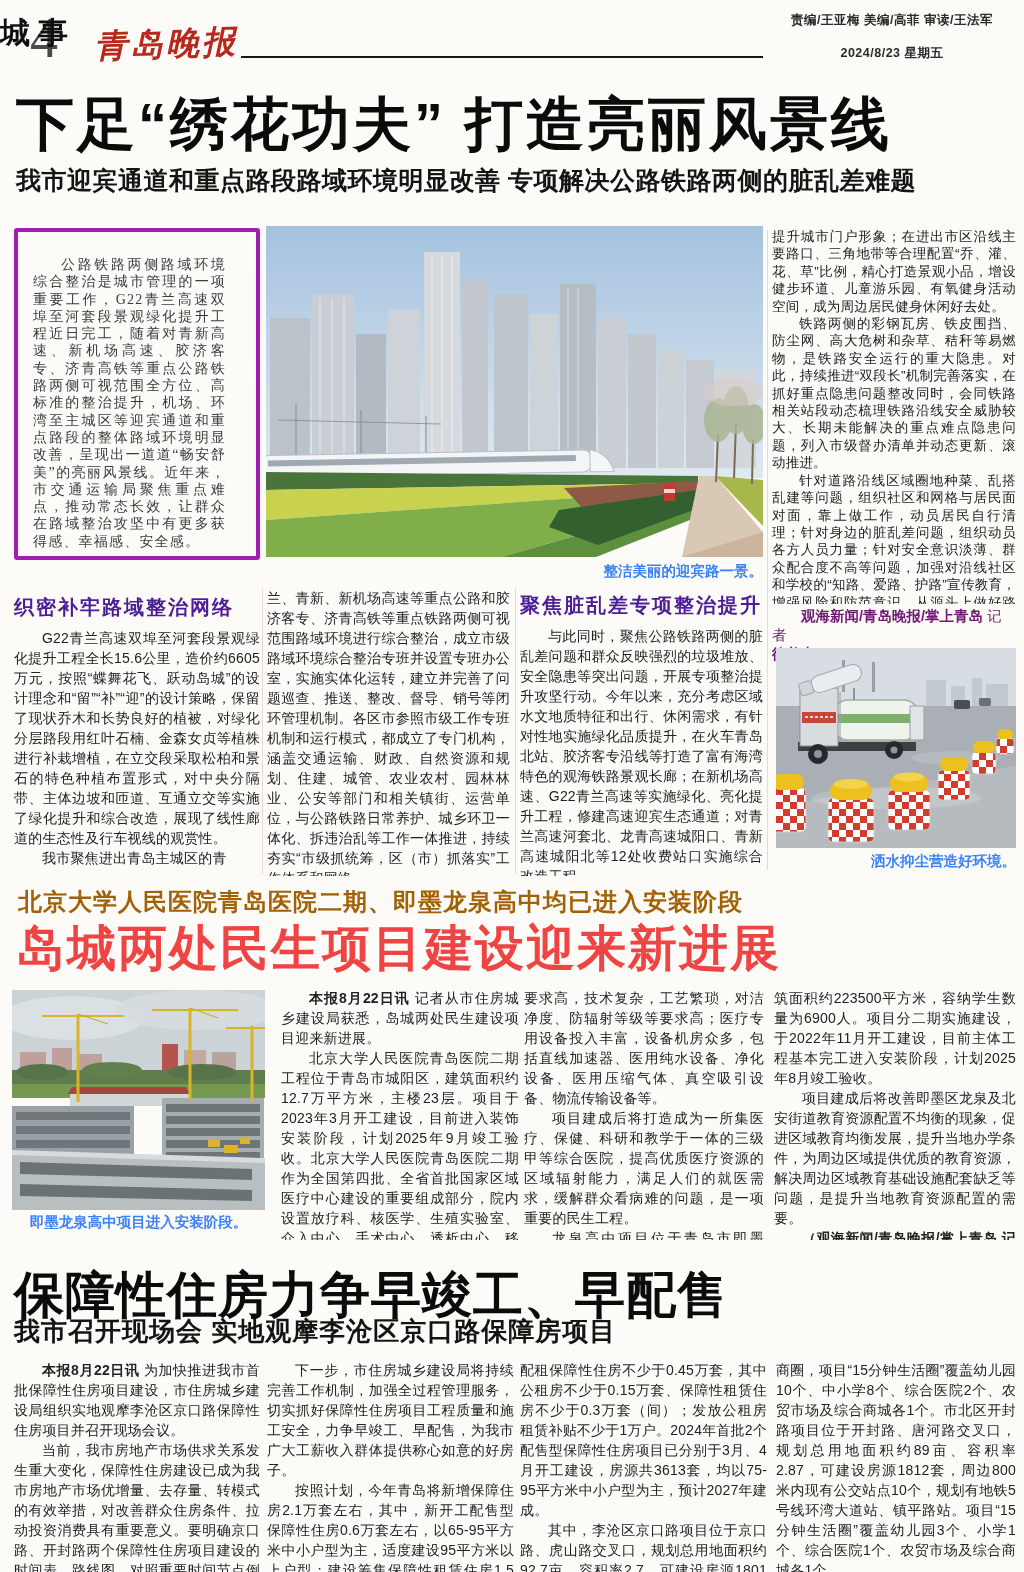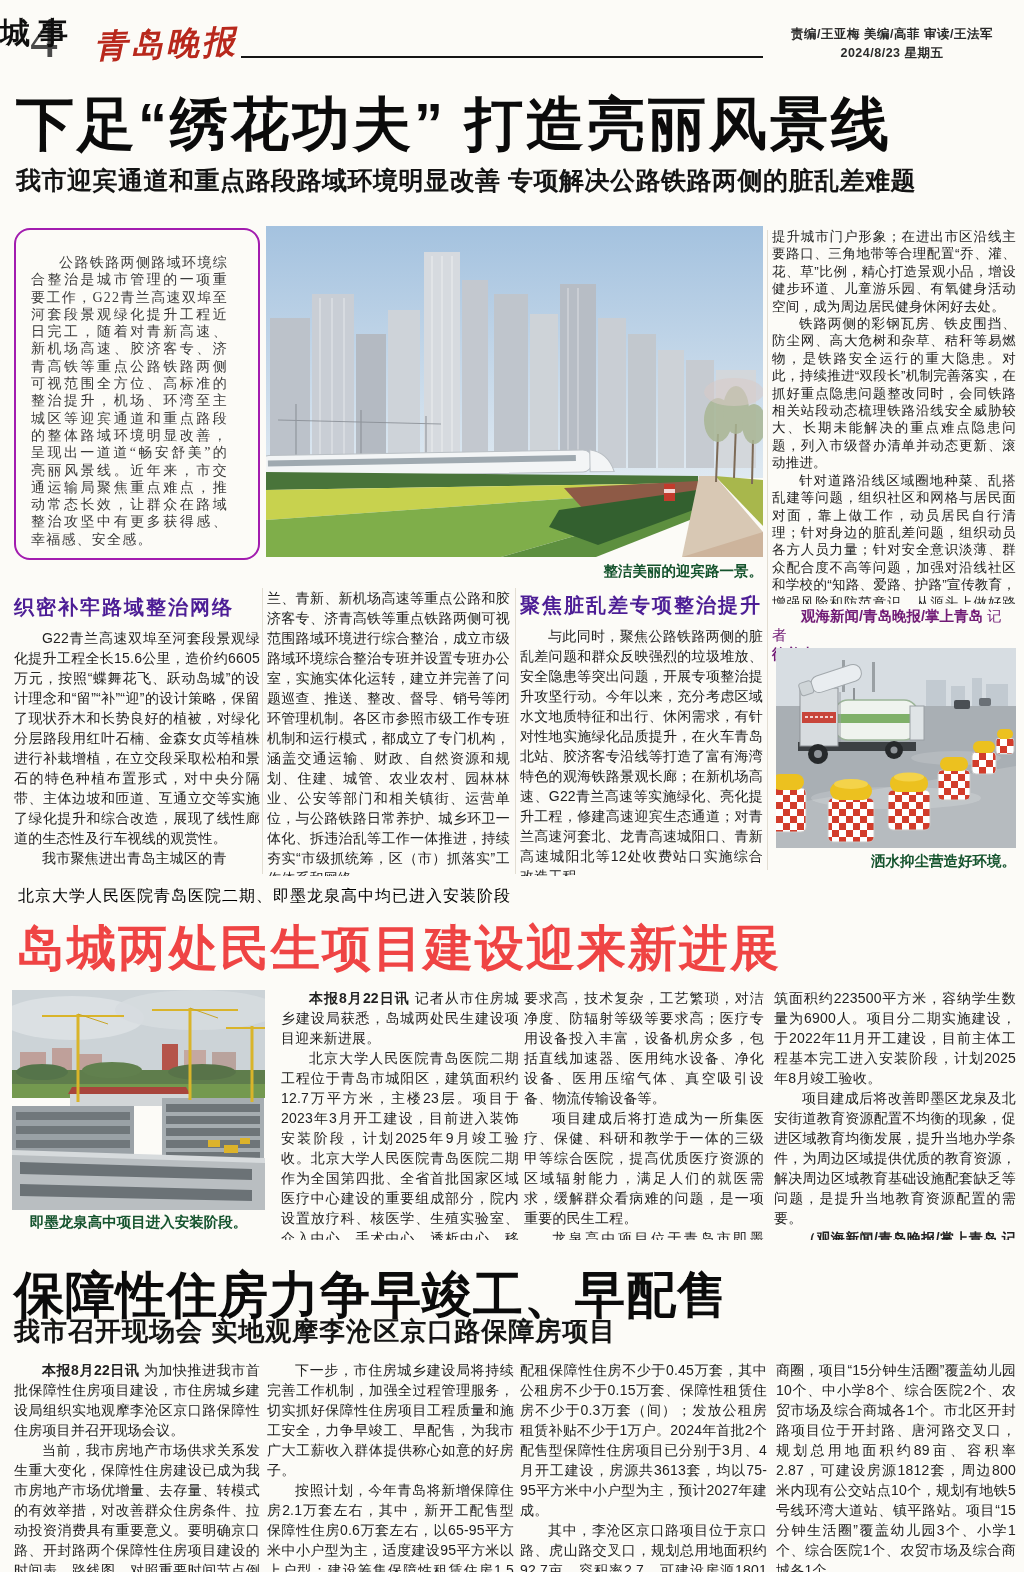--- a/index.html
+++ b/index.html
@@ -21,46 +21,46 @@
   .page-num { font-family:"Liberation Serif","DejaVu Serif",serif; font-size:56px; font-weight:500; color:#4a4a4a; }
   .masthead { font-family:"DejaVu Serif","Liberation Serif",serif; font-style:italic; font-weight:700;
               font-size:33px; color:#b8281c; letter-spacing:3px; transform:rotate(-2deg); }
   .section-title { font-size:30px; font-weight:800; letter-spacing:8px; color:#0f0f0f; text-align:left; }
   .hdr-small { font-size:12.5px; font-weight:600; color:#2a2a2a; text-align:center; letter-spacing:.5px; }
   .hdr-line { height:2px; background:#151515; }
 
   .h1-main { font-size:58px; font-weight:900; letter-spacing:3px; color:#0b0b0b; white-space:nowrap; }
   .h1-sub  { font-size:25px; font-weight:600; letter-spacing:.5px; color:#141414; white-space:nowrap; }
   .sec-h   { font-size:20px; font-weight:800; letter-spacing:2px; color:#4c1d95; }
-  .cap     { font-size:14.5px; font-weight:700; color:#14532d; }
+  .cap     { font-size:14.5px; font-weight:700; color:#3b82f6; }
   .intro-box {
-    border:2px solid #a21caf; border-radius:16px; padding:24px 30px 18px 15px;
+    border:4px solid #a21caf; border-radius:3px; padding:24px 30px 18px 15px;
     font-family:"Liberation Serif","DejaVu Serif",serif;
     font-size:14px; line-height:17.3px; letter-spacing:1.2px; color:#3b3b3b; text-align:justify;
   }
   .byline { font-size:14.5px; line-height:19px; color:#701a75; }
 
-  .h2-kicker { font-size:16px; font-weight:400; letter-spacing:1px; color:#000000; white-space:nowrap; }
+  .h2-kicker { font-size:24px; font-weight:700; letter-spacing:1px; color:#a16207; white-space:nowrap; }
   .h2-main   { font-size:49px; font-weight:900; letter-spacing:2px; color:#ef4444; white-space:nowrap; }
   .h3-main   { font-size:50px; font-weight:900; letter-spacing:1px; color:#0b0b0b; white-space:nowrap;margin-top:12px; }
   .h3-sub    { font-size:26px; font-weight:600; letter-spacing:1px; color:#141414; white-space:nowrap; }
 
   .vr { width:1px; background:#e2ddd2; }
   svg { display:block; }
 </style>
 </head>
 <body>
 
 <div class="page">
 
   <div class="abs page-num" style="left:30px; top:6px;">4</div>
   <div class="abs masthead" style="left:94px; top:22px;">青岛晚报</div>
   <div class="abs section-title" style="left:0; top:13px; width:1024px;">城事</div>
   <div class="abs hdr-line" style="left:241px; top:56px; width:522px;"></div>
-  <div class="abs hdr-small" style="left:766px; top:26px; width:252px;">责编/王亚梅 美编/高菲 审读/王法军</div>
+  <div class="abs hdr-small" style="left:766px; top:12px; width:252px;">责编/王亚梅 美编/高菲 审读/王法军</div>
   <div class="abs hdr-small" style="left:766px; top:45px; width:252px;">2024/8/23 星期五</div>
 
   <div class="abs h1-main" style="left:16px; top:86px;">下足“绣花功夫” 打造亮丽风景线</div>
   <div class="abs h1-sub" style="left:16px; top:164px;">我市迎宾通道和重点路段路域环境明显改善 专项解决公路铁路两侧的脏乱差难题</div>
 
   <div class="abs intro-box clip" style="left:14px; top:228px; width:246px; height:332px;">
     <p class="ind">公路铁路两侧路域环境综合整治是城市管理的一项重要工作，G22青兰高速双埠至河套段景观绿化提升工程近日完工，随着对青新高速、新机场高速、胶济客专、济青高铁等重点公路铁路两侧可视范围全方位、高标准的整治提升，机场、环湾至主城区等迎宾通道和重点路段的整体路域环境明显改善，呈现出一道道“畅安舒美”的亮丽风景线。近年来，市交通运输局聚焦重点难点，推动常态长效，让群众在路域整治攻坚中有更多获得感、幸福感、安全感。</p>
   </div>
 
   <div class="abs" style="left:266px; top:226px; width:497px; height:331px;">

